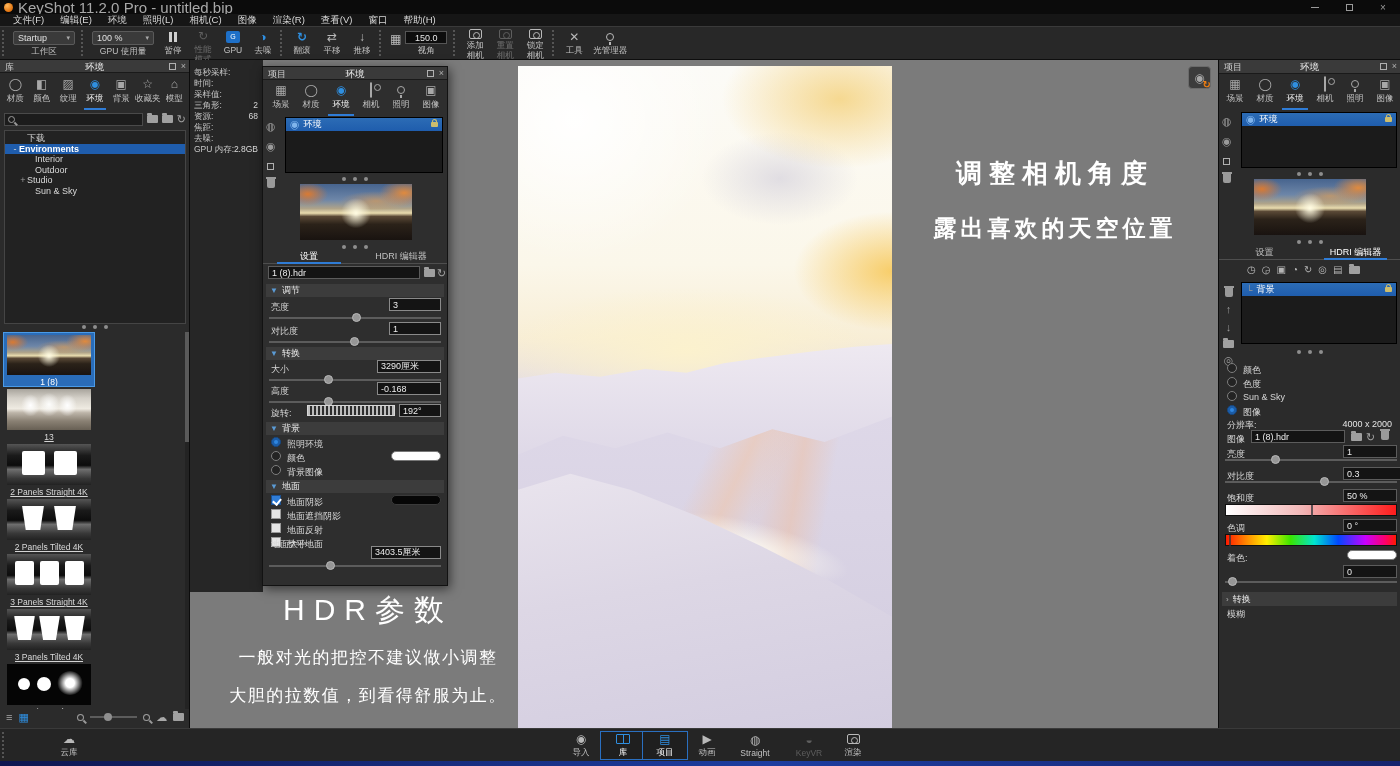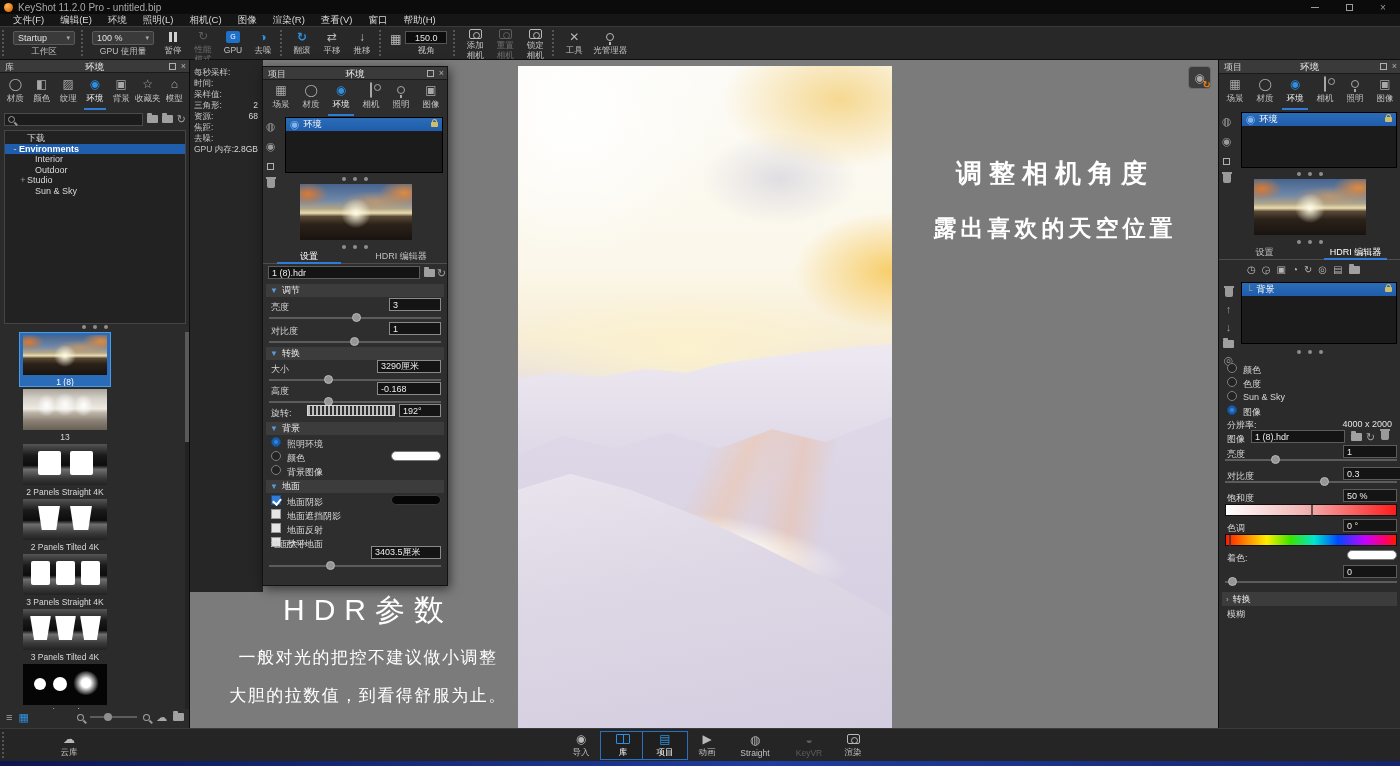--- a/index.html
+++ b/index.html
@@ -3,21 +3,21 @@
 <meta charset="utf-8">
 <style>
   * { margin:0; padding:0; box-sizing:border-box; }
   html,body { background:#000; }
   body { font-family:"Liberation Sans","DejaVu Sans",sans-serif; }
   .app { position:relative; width:1400px; height:766px; background:#1e1e1e; overflow:hidden; font-size:10px; color:#d4d4d4; }
 
   
   .titlebar { position:absolute; left:0; top:0; width:1400px; height:14px; background:#0b0b0b; display:flex; align-items:center; }
   .ks-logo { width:9px; height:9px; border-radius:50%; background:radial-gradient(circle at 35% 30%, #ffb95e, #e1720d 70%); margin:0 5px 0 4px; }
-  .title-text { font-size:10px; color:#a8a8a8; }
+  .title-text { font-size:15px; color:#a8a8a8; }
   .win-controls { position:absolute; right:0; top:0; height:14px; display:flex; }
   .win-btn { width:34px; height:14px; display:flex; align-items:center; justify-content:center; color:#9a9a9a; font-size:10px; }
   .win-min-bar { width:8px; height:1px; background:#9a9a9a; }
   .win-max-box { width:7px; height:7px; border:1px solid #9a9a9a; }
   .menubar { position:absolute; left:0; top:14px; width:1400px; height:12px; background:#161616; display:flex; align-items:center; padding-left:6px; gap:2px; }
   .menu-item { padding:0 7px; font-size:9.5px; color:#d8d8d8; height:12px; line-height:12px; }
 
   
   .toolbar { position:absolute; left:0; top:26px; width:1400px; height:34px; background:#282828; border-top:1px solid #3a3a3a; border-bottom:1px solid #0e0e0e; display:flex; align-items:stretch; }
   .grip { width:5px; margin:3px 2px; border-left:2px dotted #555; }
@@ -96,21 +96,21 @@
   
   .lib-panel { position:absolute; left:0; top:0; width:190px; height:668px; background:#2b2b2b; border-right:1px solid #0c0c0c; }
   .lib-tabs { position:absolute; left:2px; top:14px; width:186px; height:34px; display:flex; }
   .lib-tabs .ptab { width:26.5px; }
   .searchrow { position:absolute; left:4px; top:52px; width:182px; height:14px; display:flex; align-items:center; gap:4px; }
   .searchbox { width:142px; height:13px; background:#1c1c1c; border:1px solid #4a4a4a; display:flex; align-items:center; padding:0 3px; }
   .treebox { position:absolute; left:4px; top:70px; width:182px; height:194px; background:#222; border:1px solid #454545; overflow:hidden; padding-top:2px; }
   .trow { height:10.5px; font-size:9px; color:#d8d8d8; display:flex; align-items:center; white-space:nowrap; }
   .trow .exp { width:8px; text-align:center; color:#9a9a9a; }
   .trow.sel { background:#1f5dad; color:#fff; }
-  .thumbwrap { position:absolute; left:16px; top:272px; width:186px; height:377px; overflow:hidden; }
+  .thumbwrap { position:absolute; left:0px; top:272px; width:186px; height:377px; overflow:hidden;text-decoration:underline; }
   .thumbgrid { display:flex; flex-wrap:wrap; padding-left:3px; }
   .thumb-item { width:92px; height:55px; display:flex; flex-direction:column; align-items:center; padding-top:2px; }
   .thumb-item.sel { background:#2a6cb8; border:1px solid #4a9be8; }
   .thumb { width:84px; height:42px; background:#444; position:relative; overflow:hidden; }
   .thumb-label { font-size:8.5px; color:#dadada; margin-top:2px; max-width:90px; overflow:hidden; white-space:nowrap; }
   .lib-scroll { position:absolute; right:0px; top:272px; width:4px; height:377px; background:#232323; }
   .lib-scroll i { position:absolute; left:0; top:0; width:4px; height:110px; background:#5a5a5a; }
   .lib-toolbar { position:absolute; left:0; bottom:3px; width:190px; height:16px; display:flex; align-items:center; gap:6px; padding:0 6px; color:#a8a8a8; }
   .lib-track { position:relative; width:48px; height:2px; background:#5c5c5c; }
   .lib-track i { position:absolute; left:30%; top:-3px; width:8px; height:8px; border-radius:50%; background:#8f8f8f; }

